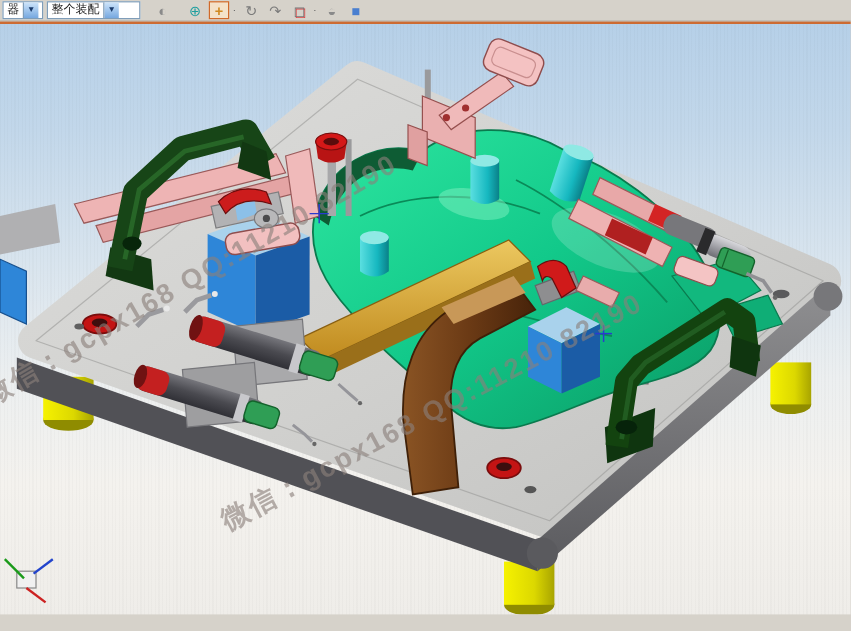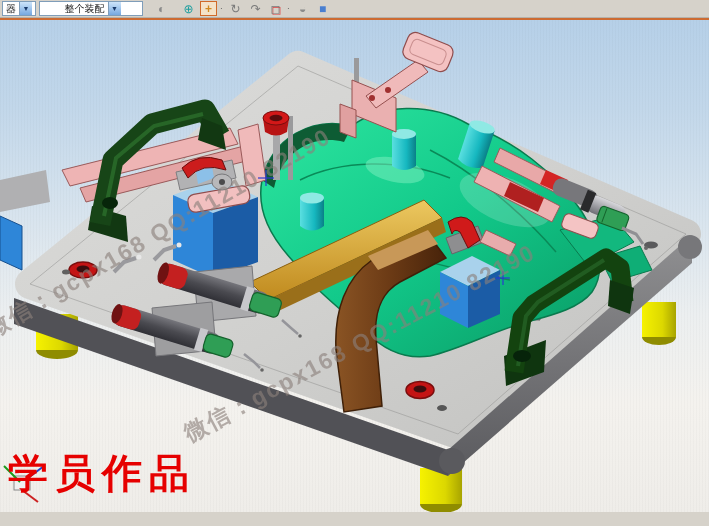--- a/index.html
+++ b/index.html
@@ -10,21 +10,21 @@
   
   .toolbar { height:18px; background:#d6d2ca; display:flex; align-items:center;
              padding:1px 2px; border-bottom:1px solid #b6b2aa; gap:3px; }
   .combo { display:flex; height:15px; background:#fff; border:1px solid #7f9db9; }
   .combo .val { font-size:10px; line-height:13px; padding:0 3px; overflow:hidden;
                 white-space:nowrap; color:#222; }
   .combo .arrow { width:13px; background:linear-gradient(#cde4fa,#76a8e0);
                   border-left:1px solid #7f9db9; color:#1a3a6a; font-size:7px;
                   display:flex; align-items:center; justify-content:center; }
   .combo1 { width:34px; }
-  .combo2 { width:104px;justify-content:center; }
+  .combo2 { width:78px; }
   .tb-sep { width:4px; }
   .tb-icon { width:17px; height:15px; display:flex; align-items:center; justify-content:center;
              font-size:12px; line-height:1; cursor:default; }
   .tb-icon.hl { border:1px solid #d06a2a; background:#f4e2c8; }
   .tb-dot { font-size:8px; color:#555; width:4px; }
   .ic0{color:#8a8a8a} .ic1{color:#1f9f9f} .ic2{color:#d08a20;font-weight:bold}
   .ic3{color:#7a7a7a} .ic4{color:#7a7a7a} .ic5{color:#777;text-shadow:1px 1px 0 #d44}
   .ic6{color:#8a8a8a} .ic7{color:#4a7fd0}
 
   
@@ -330,15 +330,14 @@
         <rect x="14" y="456" width="16" height="14" fill="#f0f0f0" stroke="#888" stroke-width="1"></rect>
         <line x1="20" y1="462" x2="4" y2="446" stroke="#1a9a1a" stroke-width="2"></line>
         <line x1="28" y1="458" x2="44" y2="446" stroke="#2244cc" stroke-width="2"></line>
         <line x1="22" y1="470" x2="38" y2="482" stroke="#cc2222" stroke-width="2"></line>
       </g>
     </svg>
 
     <div class="watermark wm1">微信：gcpx168  QQ:11210 82190</div>
     <div class="watermark wm2">微信：gcpx168  QQ:11210 82190</div>
 
-    <div class="caption">学员作品</div>
   </div>
 </div>
 
 </body></html>

